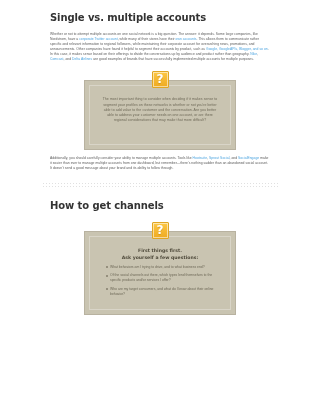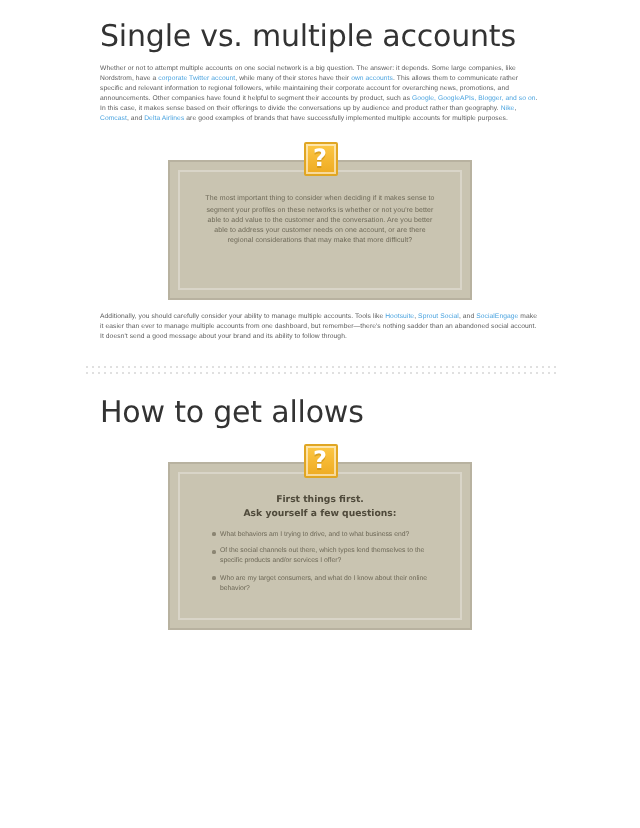--- a/index.html
+++ b/index.html
@@ -26,23 +26,23 @@
   }
 
   .content {
     width: 220px;
     margin: 0 auto;
     padding-top: 11px;
   }
 
   h2.section-heading {
     font-family: "DejaVu Sans", sans-serif;
-    font-size: 15px;
+    font-size: 10px;
     line-height: 14px;
-    font-weight: normal;
+    font-weight: bold;
     letter-spacing: -0.1px;
     color: #333333;
     margin: 0 0 7px 0;
     padding: 0;
   }
 
   p.body-text {
     font-size: 3.35px;
     line-height: 5.05px;
     color: #5a5a5a;
@@ -195,21 +195,21 @@
 
     <p class="body-text"><span>Additionally, you should carefully consider your ability to manage multiple accounts. Tools like </span><a href="#">Hootsuite</a><span>, </span><a href="#">Sprout Social</a><span>, and </span><a href="#">SocialEngage</a><span> make it easier than ever to manage multiple accounts from one dashboard, but remember—there's nothing sadder than an abandoned social account. It doesn't send a good message about your brand and its ability to follow through.</span></p>
 
   </div>
 
   <div class="divider"></div>
 
   <div class="content" style="padding-top:0">
     <div class="spacer-after-divider"></div>
 
-    <h2 class="section-heading">How to get allows</h2>
+    <h2 class="section-heading">How to get channels</h2>
 
     <div class="callout">
       <div class="badge">
         <span class="badge-glyph">?</span>
       </div>
       <div class="callout-box">
         <div class="callout-inner">
           <div class="callout-title">
             <div>First things first.</div>
             <div>Ask yourself a few questions:</div>

